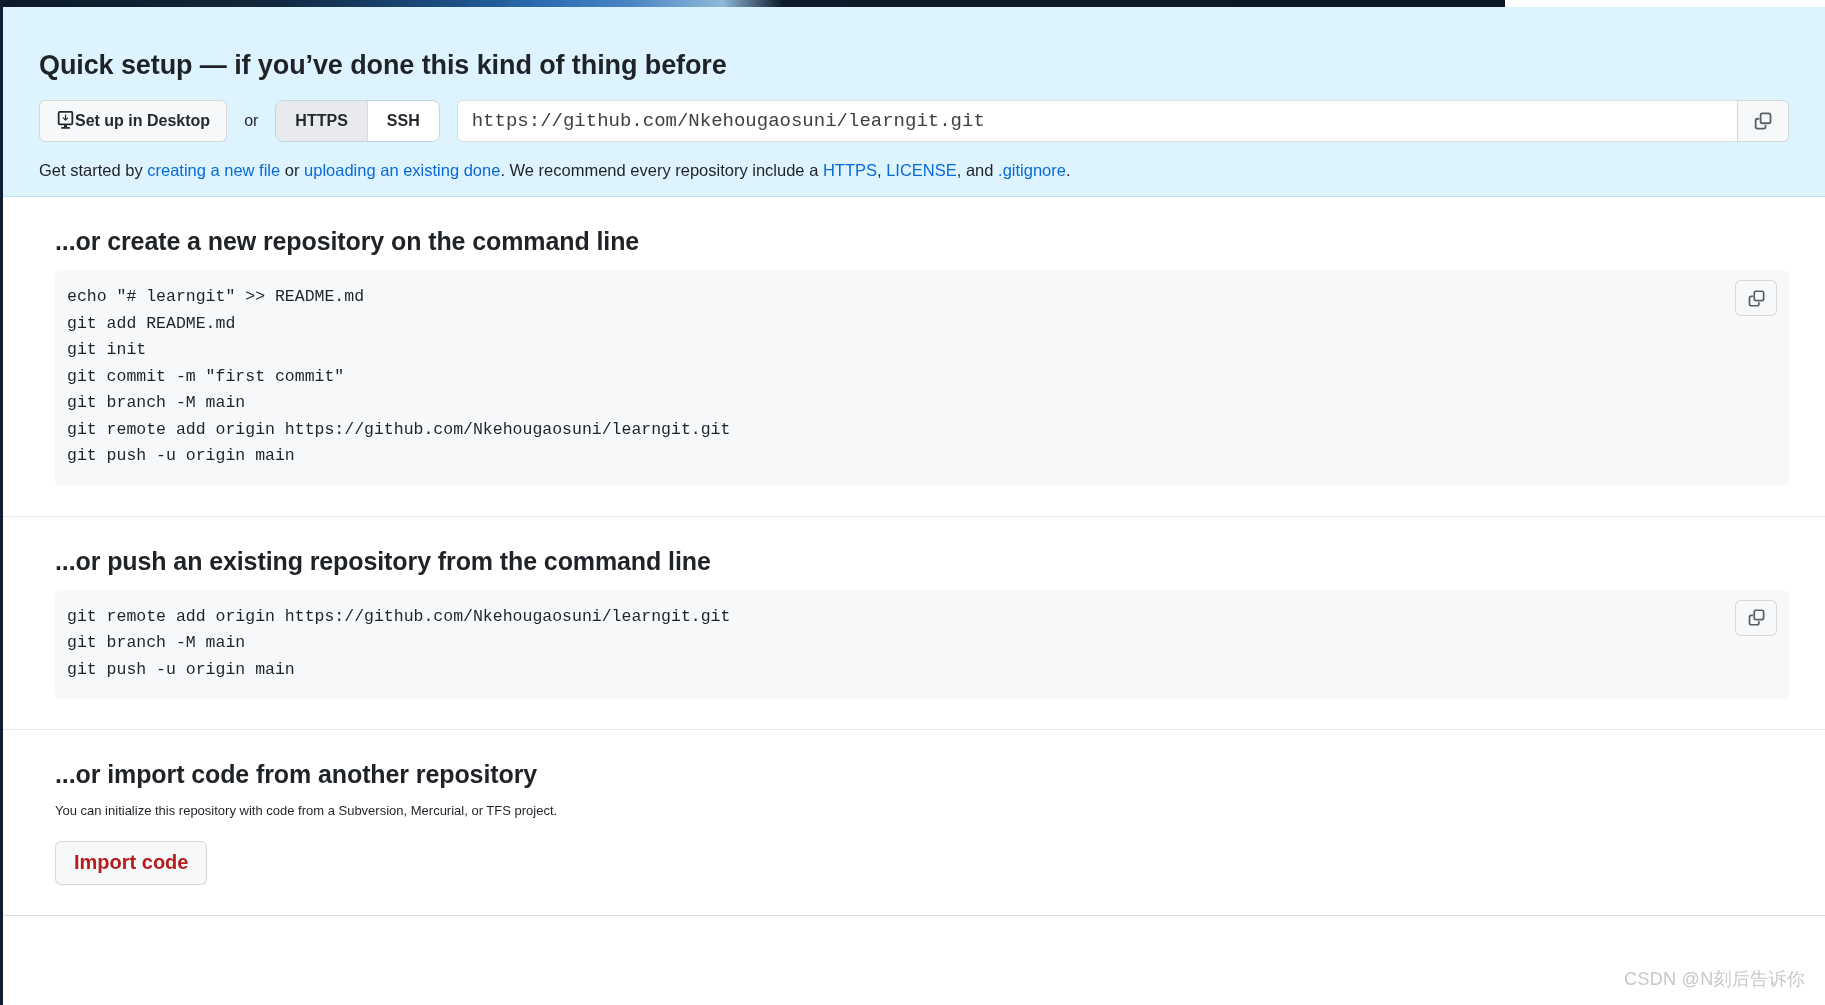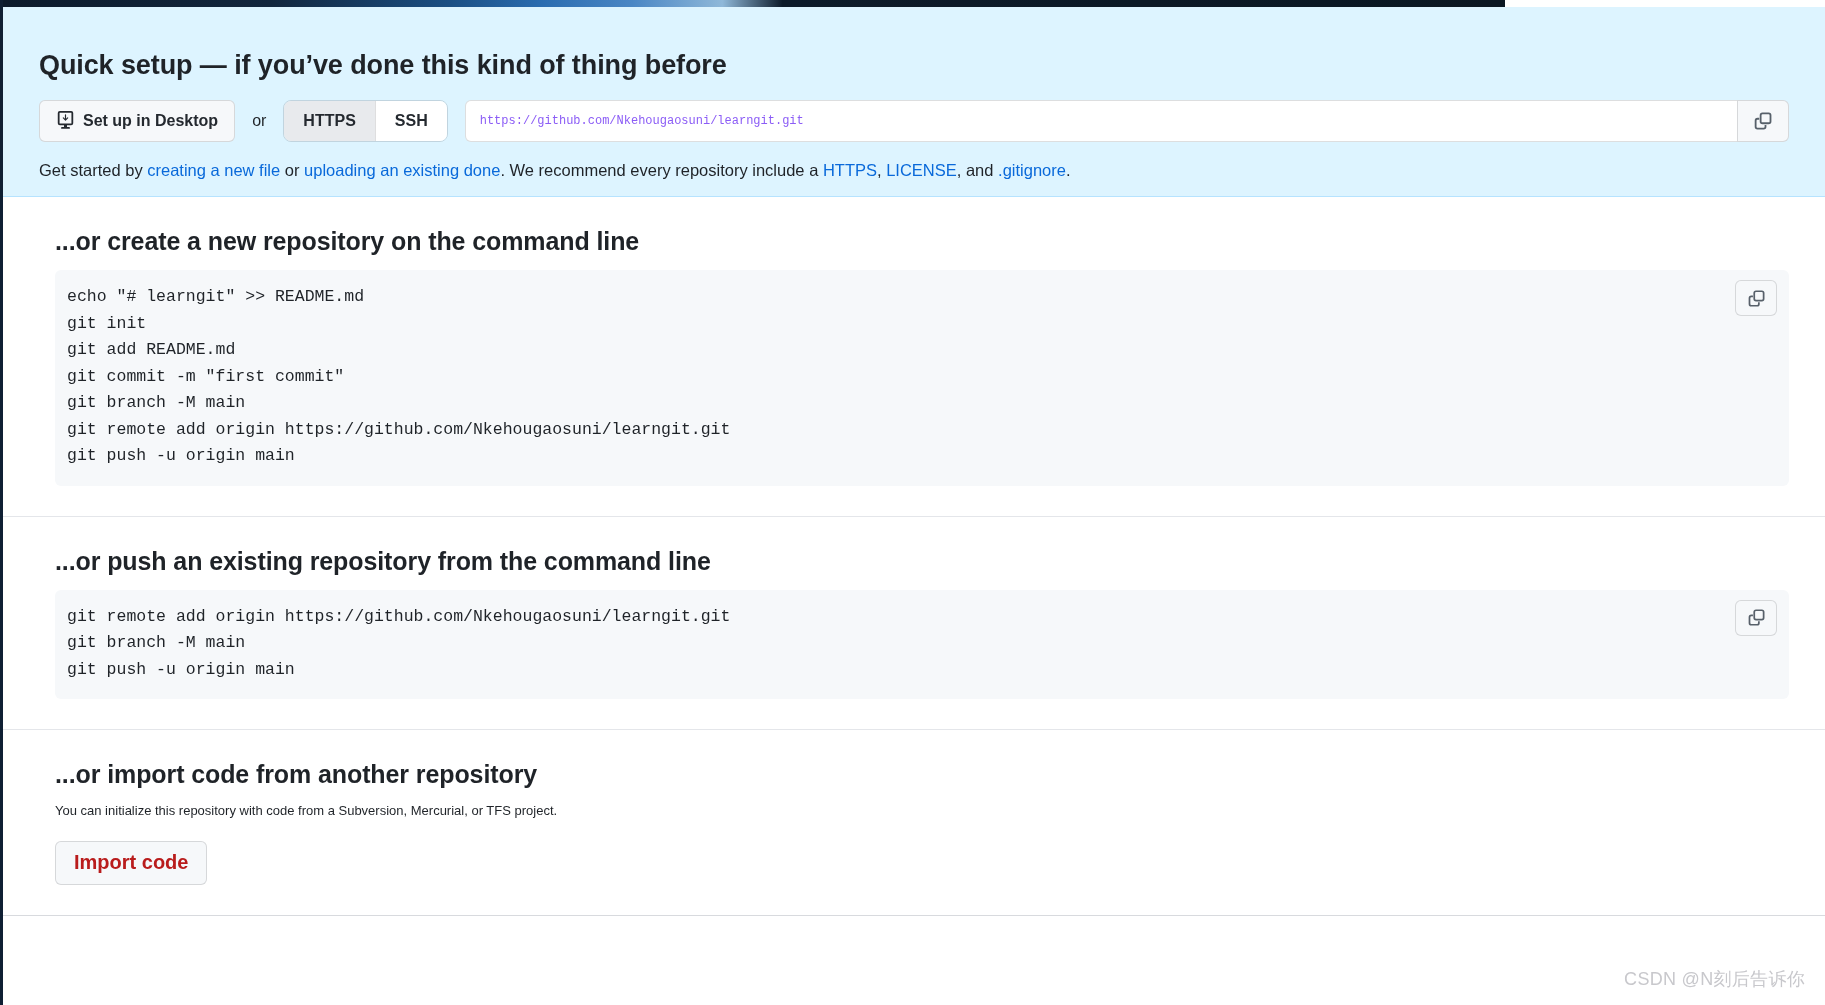--- a/index.html
+++ b/index.html
@@ -69,21 +69,20 @@
     background: #f6f8fa;
     border: 1px solid rgba(31,35,40,0.15);
     border-radius: 6px;
     color: #24292f;
     font-size: 16px;
     font-weight: 600;
     padding: 0 16px;
     height: 42px;
     display: inline-flex;
     align-items: center;
-    gap: 8px;
     cursor: pointer;
     white-space: nowrap;
     font-family: "Liberation Sans", sans-serif;
   }
 
   .or-text {
     font-size: 16px;
     color: #1f2328;
     margin: 0 17px;
   }
@@ -120,22 +119,22 @@
     margin-left: 17px;
     height: 42px;
   }
   .url-input {
     flex: 1;
     background: #ffffff;
     border: 1px solid rgba(31,35,40,0.15);
     border-right: none;
     border-radius: 6px 0 0 6px;
     font-family: "Liberation Mono", monospace;
-    font-size: 12px;
-    color: #8b5cf6;
+    font-size: 19px;
+    color: #404040;
     padding: 0 14px;
     outline: none;
     height: 42px;
   }
   .url-copy {
     width: 52px;
     background: #f6f8fa;
     border: 1px solid rgba(31,35,40,0.15);
     border-radius: 0 6px 6px 0;
     display: flex;
@@ -283,22 +282,22 @@
     <div class="get-started">
       <span>Get started by </span><a href="#">creating a new file</a><span> or </span><a href="#">uploading an existing done</a><span>. We recommend every repository include a </span><a href="#">HTTPS</a><span>, </span><a href="#">LICENSE</a><span>, and </span><a href="#">.gitignore</a><span>.</span>
     </div>
   </div>
 
   <div class="section" style="margin-top:197px;">
     <div class="section-title">...or create a new repository on the command line</div>
 
     <div class="code-wrap">
       <div class="code-line">echo "# learngit" &gt;&gt; README.md</div>
+      <div class="code-line">git add README.md</div>
       <div class="code-line">git init</div>
-      <div class="code-line">git add README.md</div>
       <div class="code-line">git commit -m "first commit"</div>
       <div class="code-line">git branch -M main</div>
       <div class="code-line">git remote add origin https://github.com/Nkehougaosuni/learngit.git</div>
       <div class="code-line">git push -u origin main</div>
 
       <div class="code-copy">
         <span>
           <svg width="19" height="19" viewBox="0 0 16 16" fill="none" stroke="#57606a" stroke-width="1.45">
             <rect x="6.1" y="1.9" width="7.9" height="7.9" rx="1.5"></rect>
             <path d="M10 11.2v1.4a1.5 1.5 0 0 1-1.5 1.5H3.6A1.5 1.5 0 0 1 2.1 12.6V7.7A1.5 1.5 0 0 1 3.6 6.2H5"></path>

